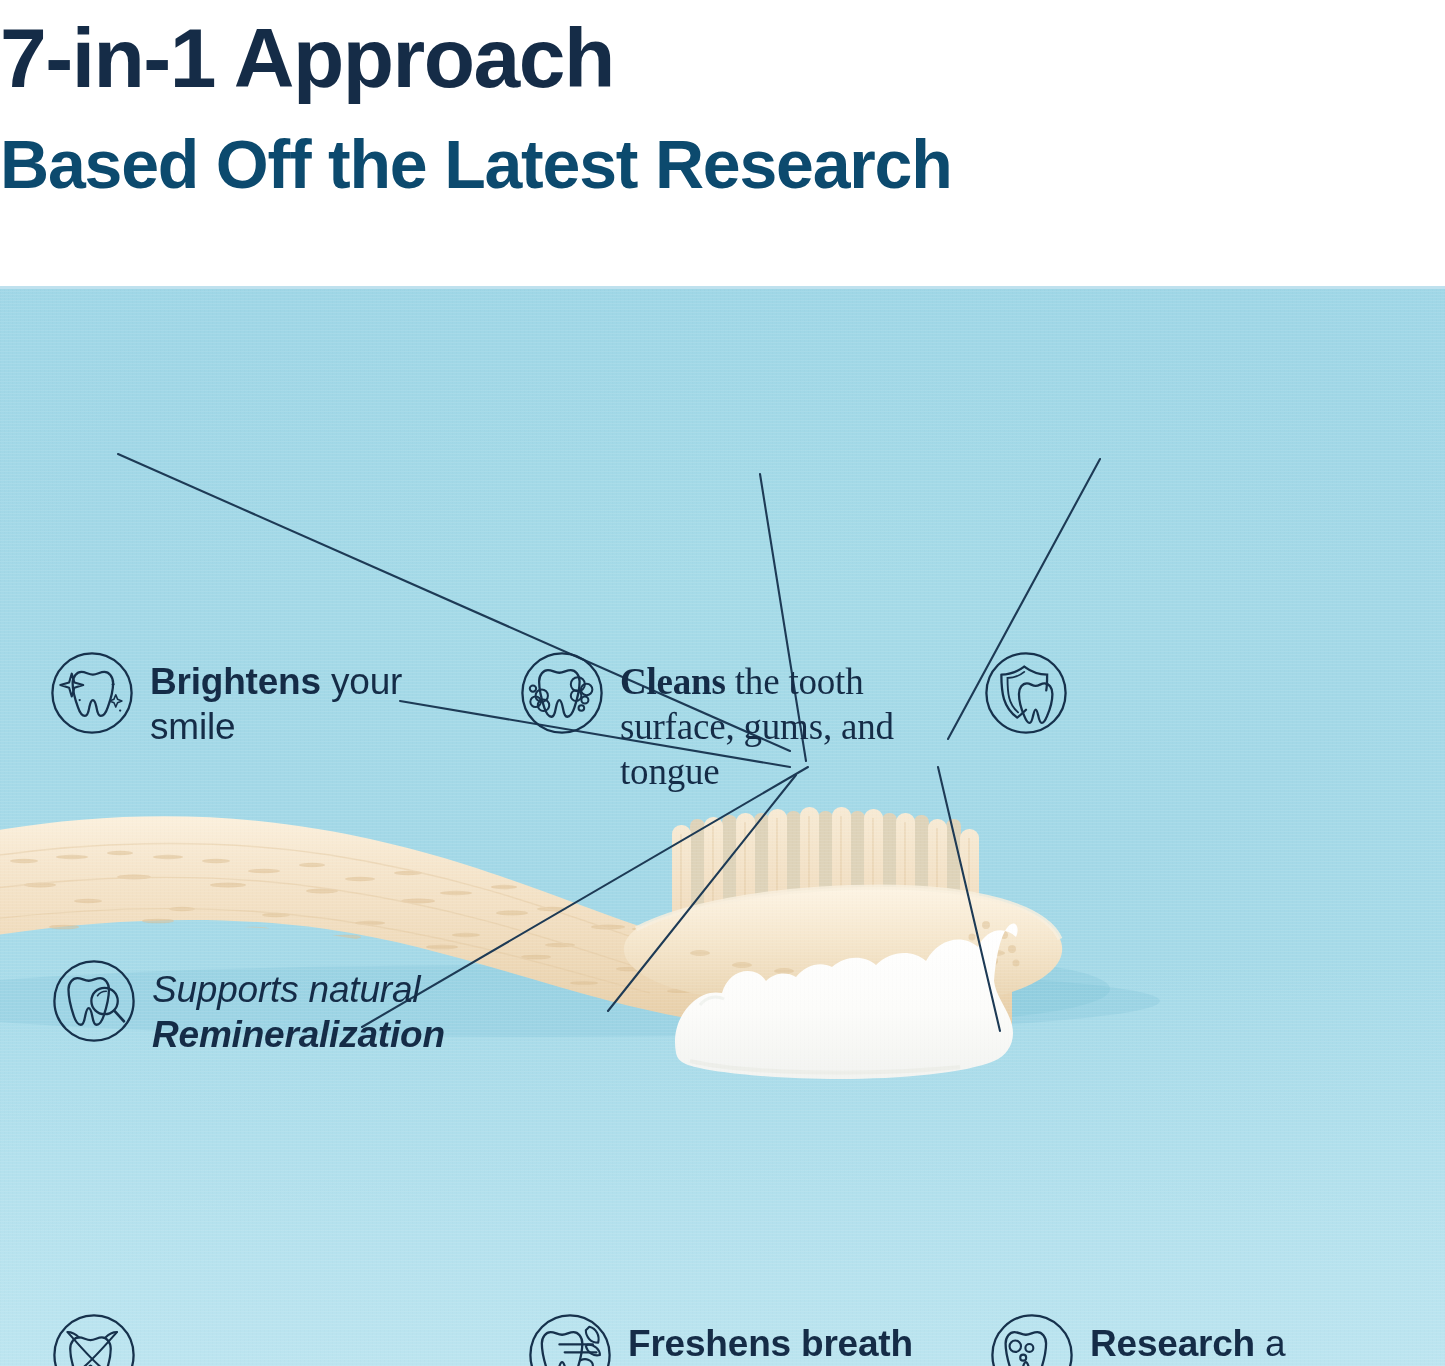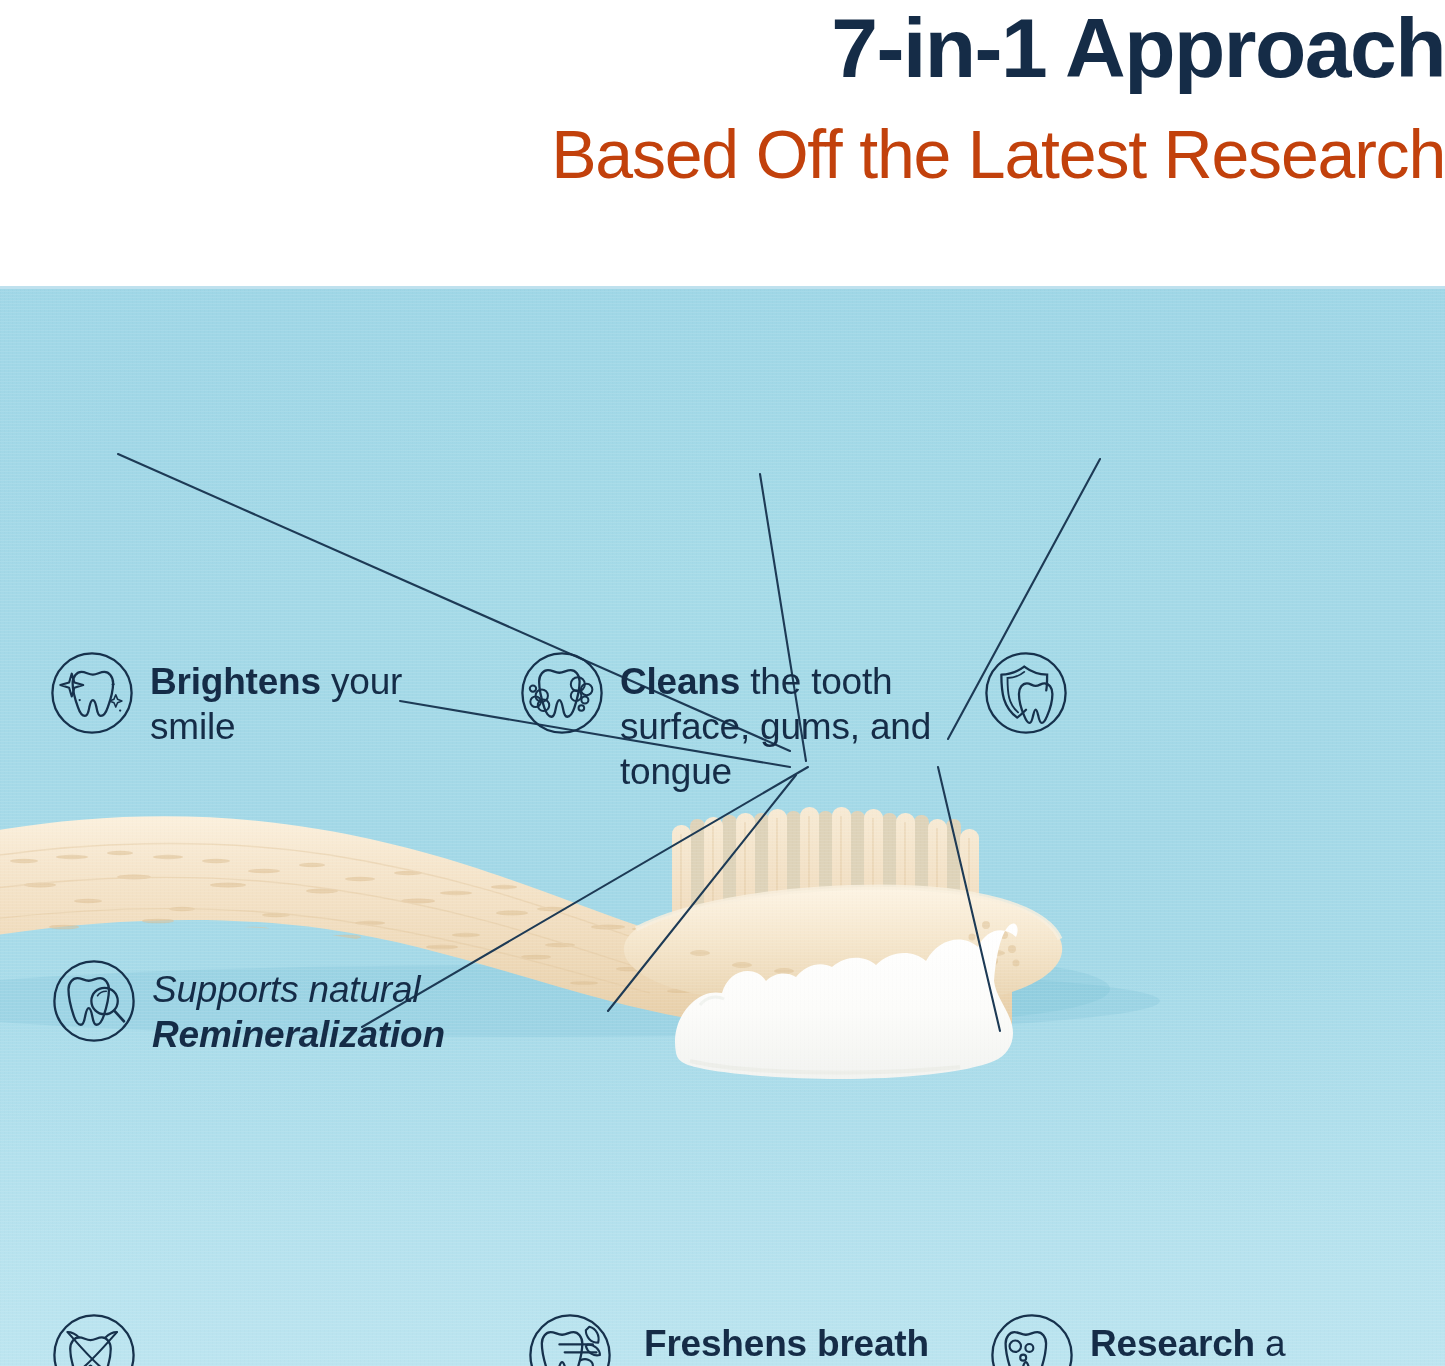--- a/index.html
+++ b/index.html
@@ -21,37 +21,37 @@
 
   
   #header {
     position: absolute;
     left: 0; top: 0;
     width: 1445px;
     height: 288px;
     background: #ffffff;
     display: flex;
     flex-direction: column;
-    align-items: flex-end;
+    align-items: flex-start;
     justify-content: flex-start;
-    padding-top: 4px;
+    padding-top: 14px;
     border-radius: 16px;
   }
   #title-main {
     font-size: 84px;
     font-weight: 700;
     color: #152c47;
     letter-spacing: -1.5px;
     line-height: 1.06;
     white-space: nowrap;
   }
   #title-sub {
     font-size: 68px;
-    font-weight: 400;
-    color: #c2410c;
+    font-weight: 700;
+    color: #0c4a6e;
     letter-spacing: -1.2px;
     line-height: 1.1;
     margin-top: 24px;
     white-space: nowrap;
   }
   #header-rule {
     position: absolute;
     left: 0; top: 286px;
     width: 1445px; height: 3px;
     background: #bfe1ee;
@@ -116,26 +116,26 @@
     letter-spacing: -0.2px;
     padding-top: 14px;
     max-width: 330px;
   }
   .ftext b { font-weight: 700; }
 
   .w-cleans  .ftext { max-width: 320px; }
   .w-protect .ftext { max-width: 310px; }
   .w-remin   .ftext { max-width: 400px; font-style: italic; }
   .w-sens    .ftext { max-width: 390px; }
-  .w-fresh   .ftext { max-width: 345px; margin-left: 16px; }
+  .w-fresh   .ftext { max-width: 345px; }
   .w-nour    .ftext { max-width: 320px; }
 
   
   #f-brightens { left: 48px;  top: 356px; }
-  #f-cleans    { left: 518px; top: 356px; }
+  #f-cleans    { left: 518px; top: 356px; font-family: Liberation Serif, serif; }
   #f-protects  { left: 982px; top: 356px; }
   #f-remin     { left: 50px;  top: 664px; }
   #f-sensitive { left: 50px;  top: 1018px; }
   #f-freshens  { left: 526px; top: 1018px; }
   #f-nourishes { left: 988px; top: 1018px; }
 </style>
 </head>
 <body>
 
 <div id="page">

